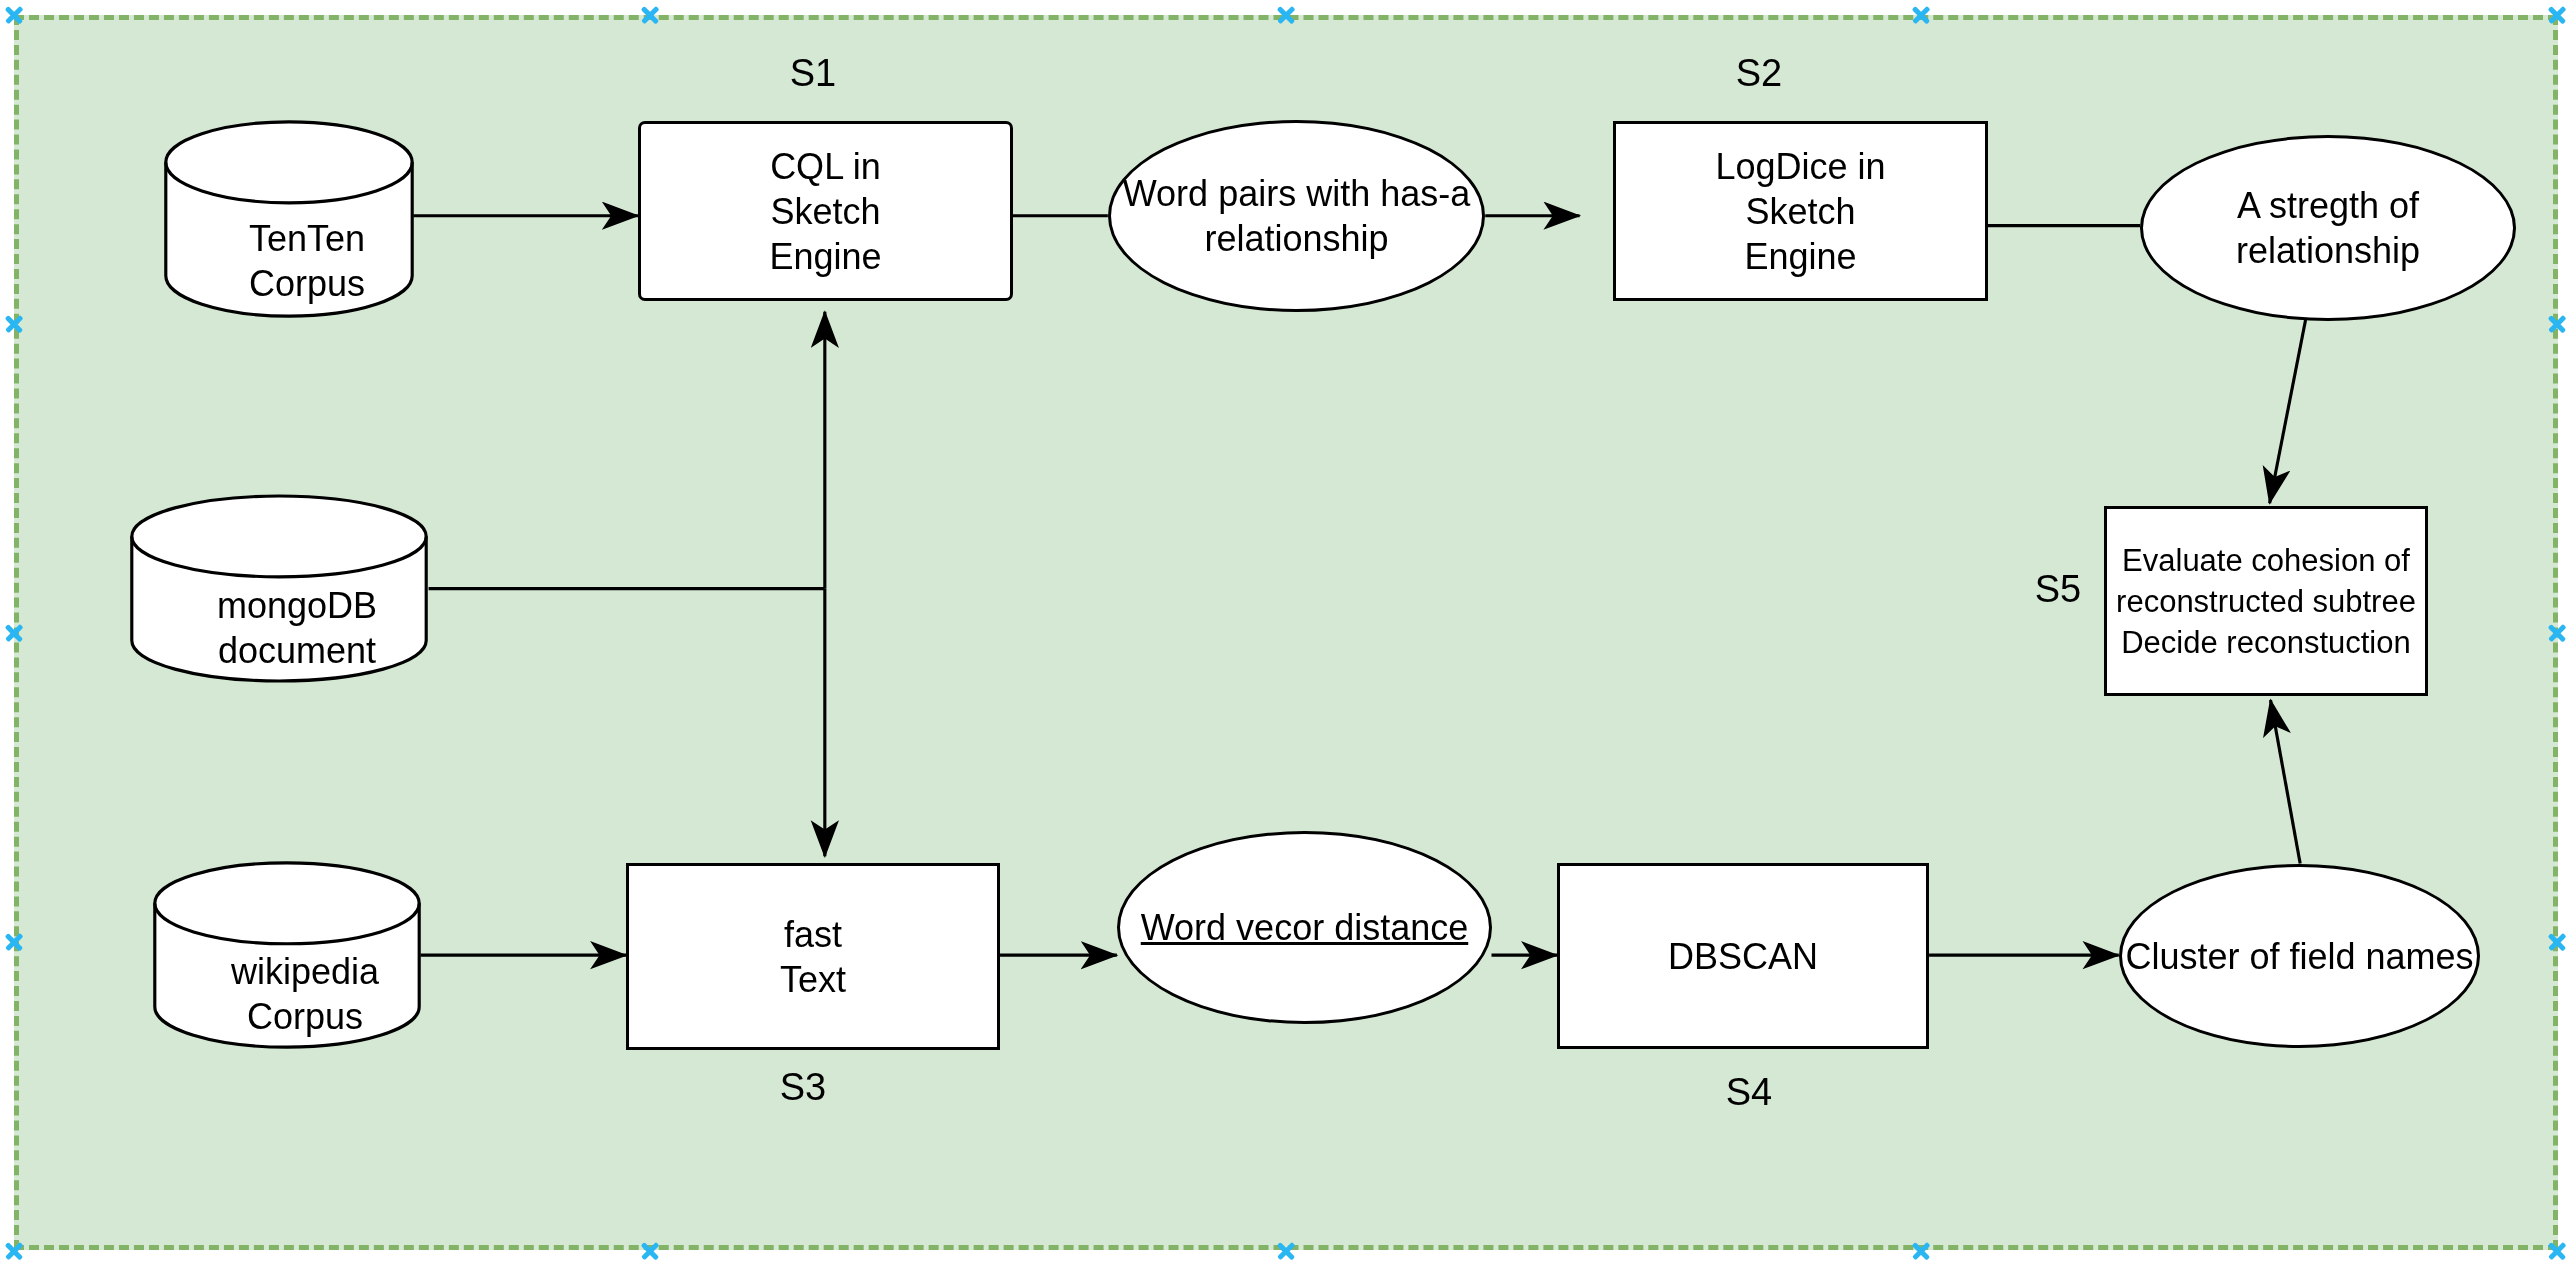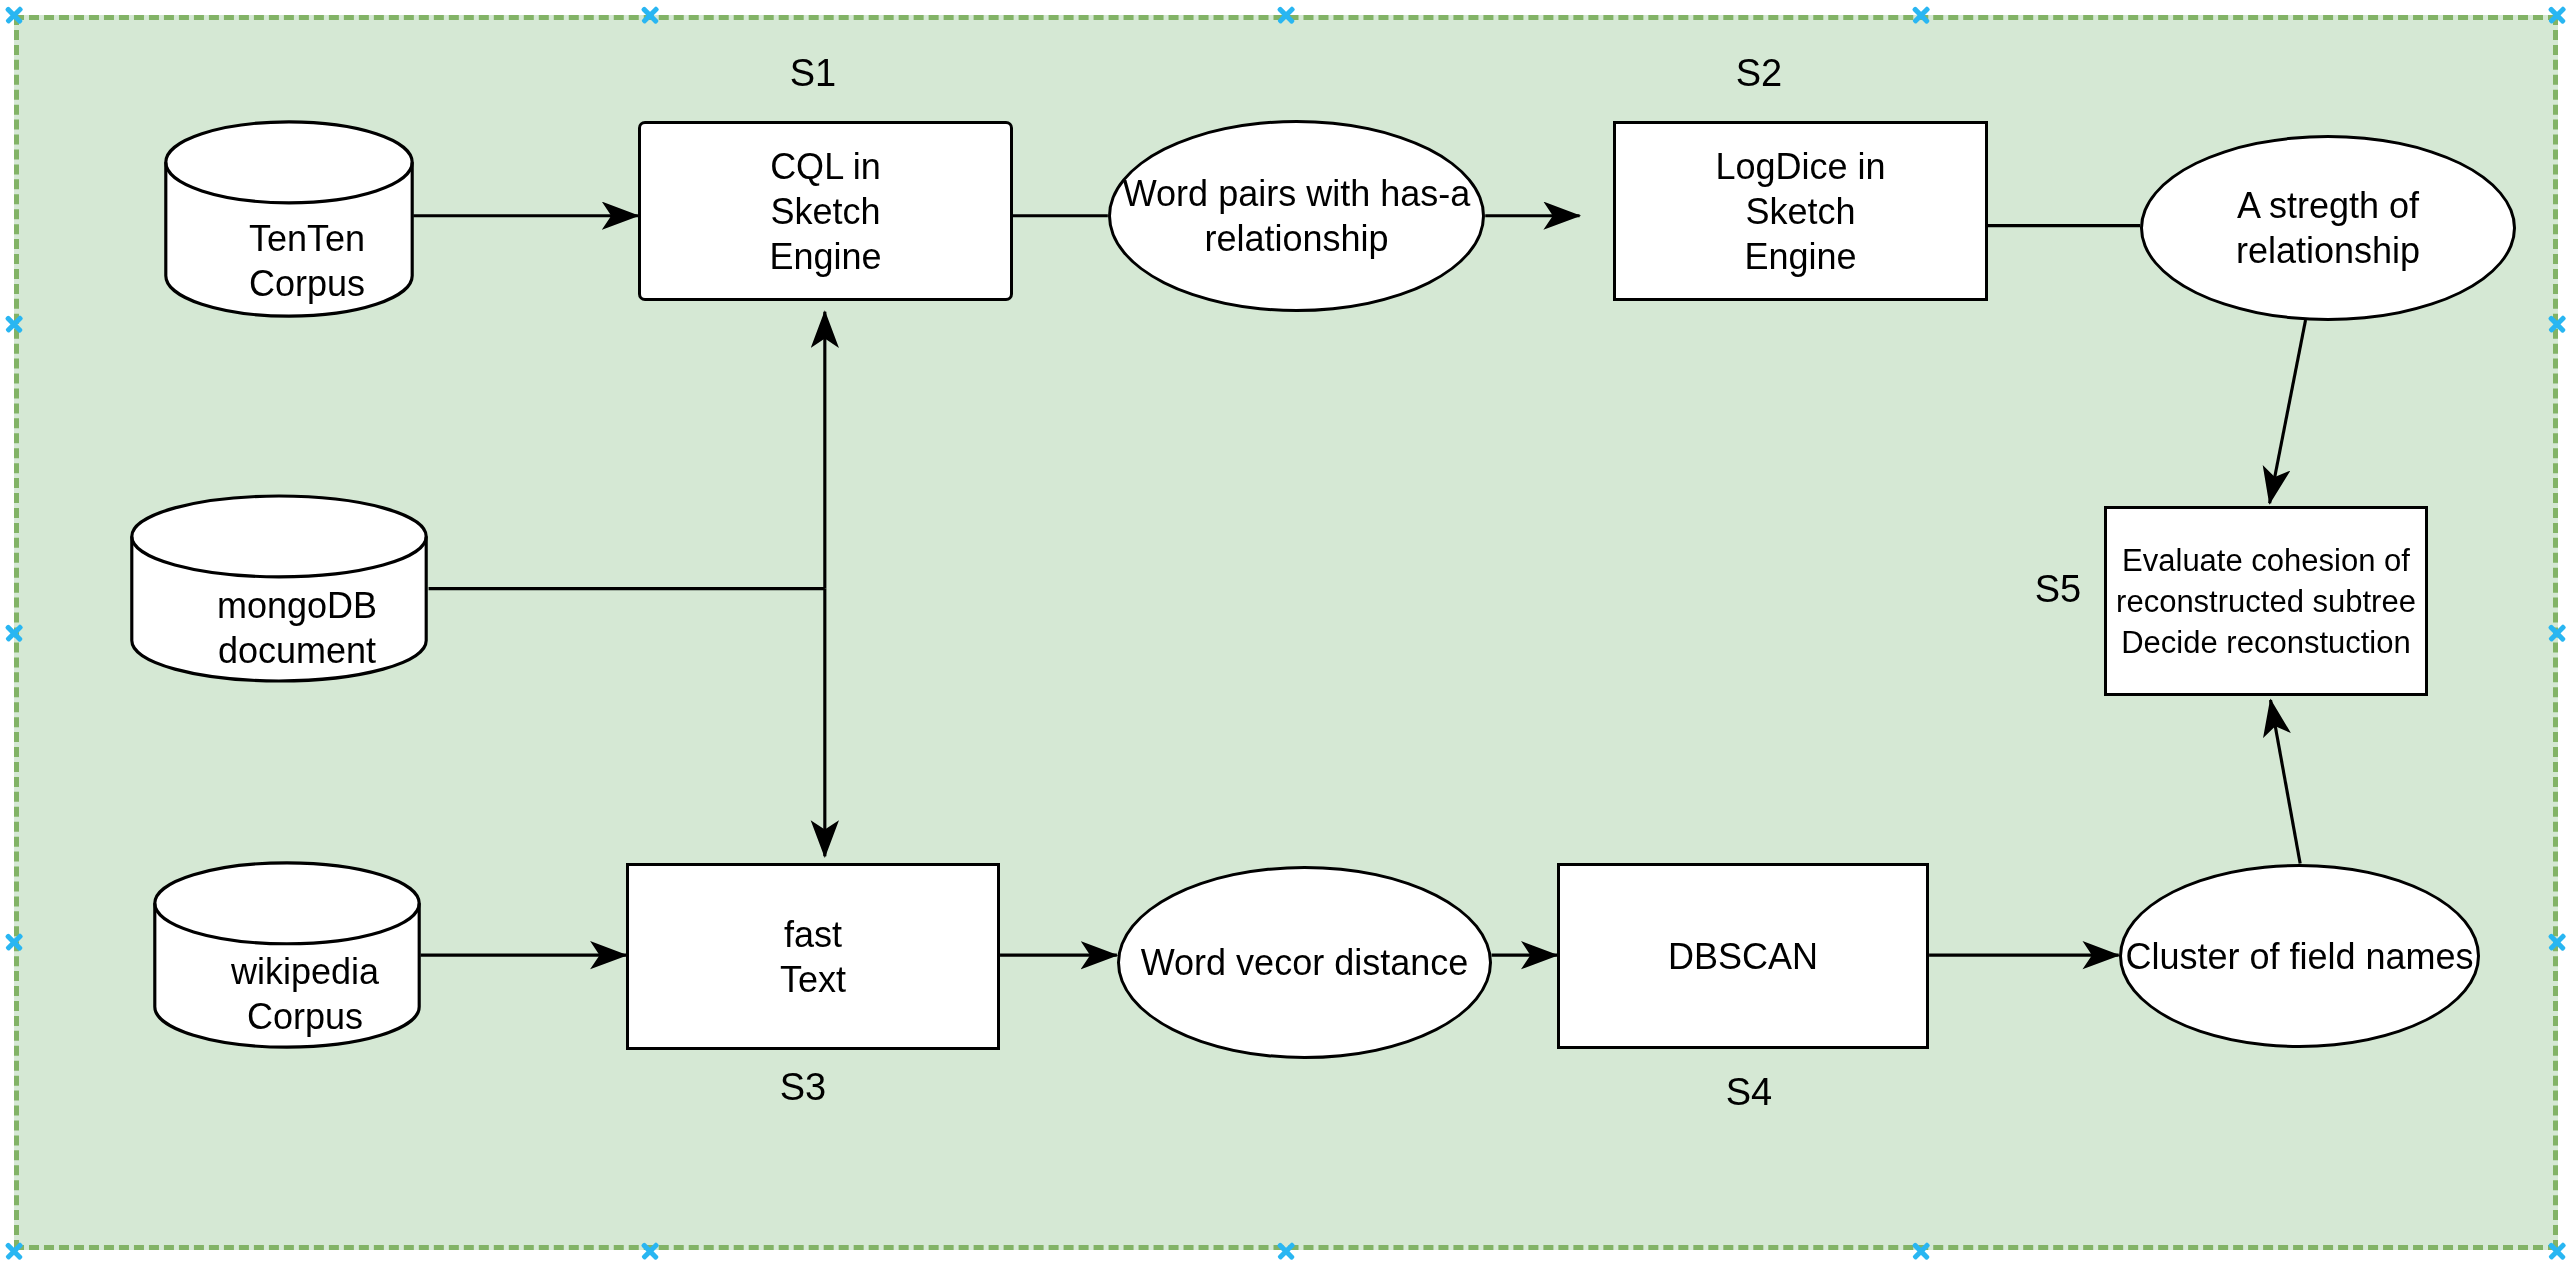--- a/index.html
+++ b/index.html
@@ -34,21 +34,21 @@
   #n-tenten    { left:164px;  top:120px; width:250px; height:198px; }
   #n-mongodb   { left:130px;  top:494px; width:298px; height:189px; }
   #n-wikipedia { left:153px;  top:861px; width:268px; height:188px; }
   #n-s1 { left:638px;  top:121px; width:375px; height:180px;border-radius:7px; }
   #n-s2 { left:1580px; top:121px; width:375px; height:180px;margin-left:33px; }
   #n-s3 { left:626px;  top:863px; width:374px; height:187px; }
   #n-s4 { left:1557px; top:863px; width:372px; height:186px; }
   #n-s5 { left:2104px; top:506px; width:324px; height:190px; font-size:31px; line-height:41px; }
   #n-e1 { left:1108px; top:120px; width:377px; height:192px; }
   #n-e2 { left:2140px; top:135px; width:376px; height:186px; }
-  #n-e3 { left:1117px; top:866px; width:375px; height:193px; }
+  #n-e3 { left:1117px; top:831px; width:375px; height:193px;text-decoration:underline; }
   #n-e4 { left:2119px; top:864px; width:361px; height:184px; }
 
   #lbl-s1 { left:723px;  top:49px;   }
   #lbl-s2 { left:1669px; top:49px;   }
   #lbl-s3 { left:713px;  top:1063px; }
   #lbl-s4 { left:1659px; top:1068px; }
   #lbl-s5 { left:1968px; top:565px;  }
 
   
   .handle { position:absolute; z-index:4; width:20px; height:20px; transform:translate(-50%,-50%); }

